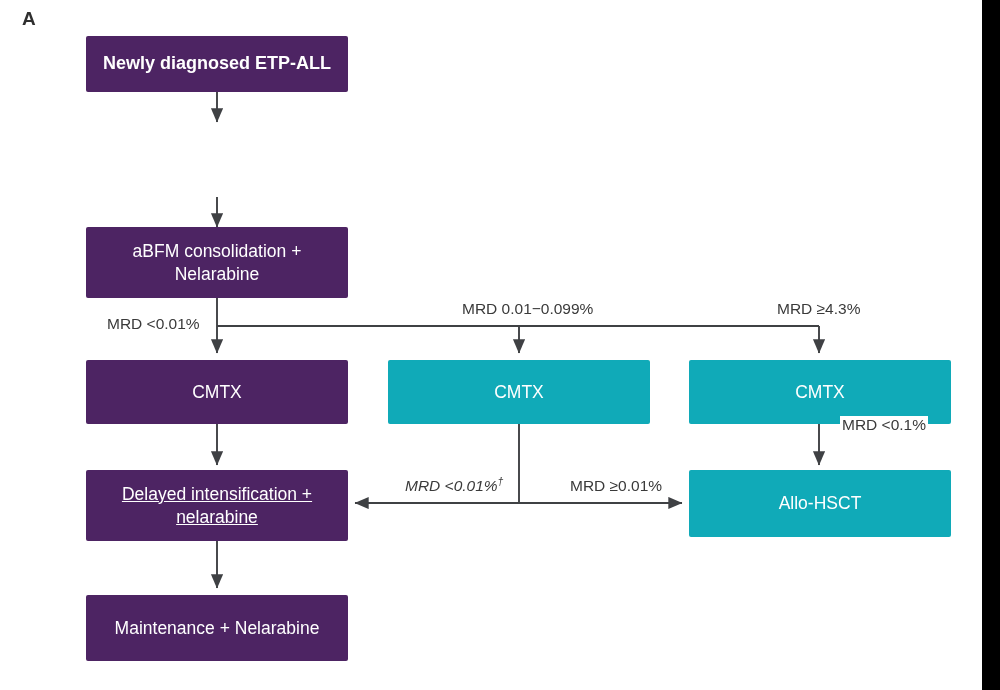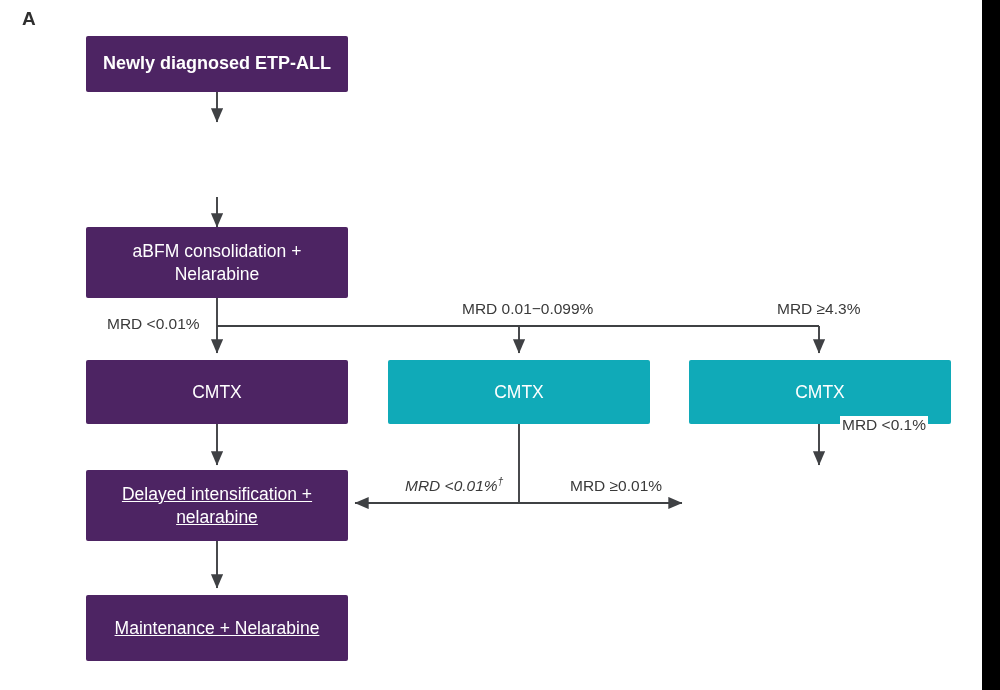--- a/index.html
+++ b/index.html
@@ -124,26 +124,27 @@
 
   <div class="node purple strong" style="left:86px; top:36px; width:262px; height:56px;">Newly diagnosed ETP-ALL</div>
 
 
   <div class="node purple" style="left:86px; top:227px; width:262px; height:71px;">aBFM consolidation + Nelarabine</div>
 
   <div class="node purple" style="left:86px; top:360px; width:262px; height:64px;">CMTX</div>
 
   <div class="node purple" style="left:86px; top:470px; width:262px; height:71px;text-decoration:underline;">Delayed intensification + nelarabine</div>
 
-  <div class="node purple" style="left:86px; top:595px; width:262px; height:66px;text-decoration:underline;">Maintenance + Nelarabine</div>
+  <div class="node purple" style="left:86px; top:595px; width:262px; height:66px;">Maintenance + Nelarabine</div>
 
   <div class="node teal" style="left:388px; top:360px; width:262px; height:64px;">CMTX</div>
 
   <div class="node teal" style="left:689px; top:360px; width:262px; height:64px;">CMTX</div>
 
+  <div class="node teal" style="left:689px; top:470px; width:262px; height:67px;">Allo-HSCT</div>
 
   <div class="edge-label" style="left:105px; top:315px;">MRD &lt;0.01%</div>
 
   <div class="edge-label" style="left:444px; top:300px;margin-left:16px;">MRD 0.01−0.099%</div>
 
   <div class="edge-label" style="left:775px; top:300px;">MRD ≥4.3%</div>
 
   <div class="edge-label" style="left:840px; top:416px;">MRD &lt;0.1%</div>
 
   <div class="edge-label" style="left:403px; top:477px;font-style:italic;"><span>MRD &lt;0.01%</span><sup>†</sup></div>

